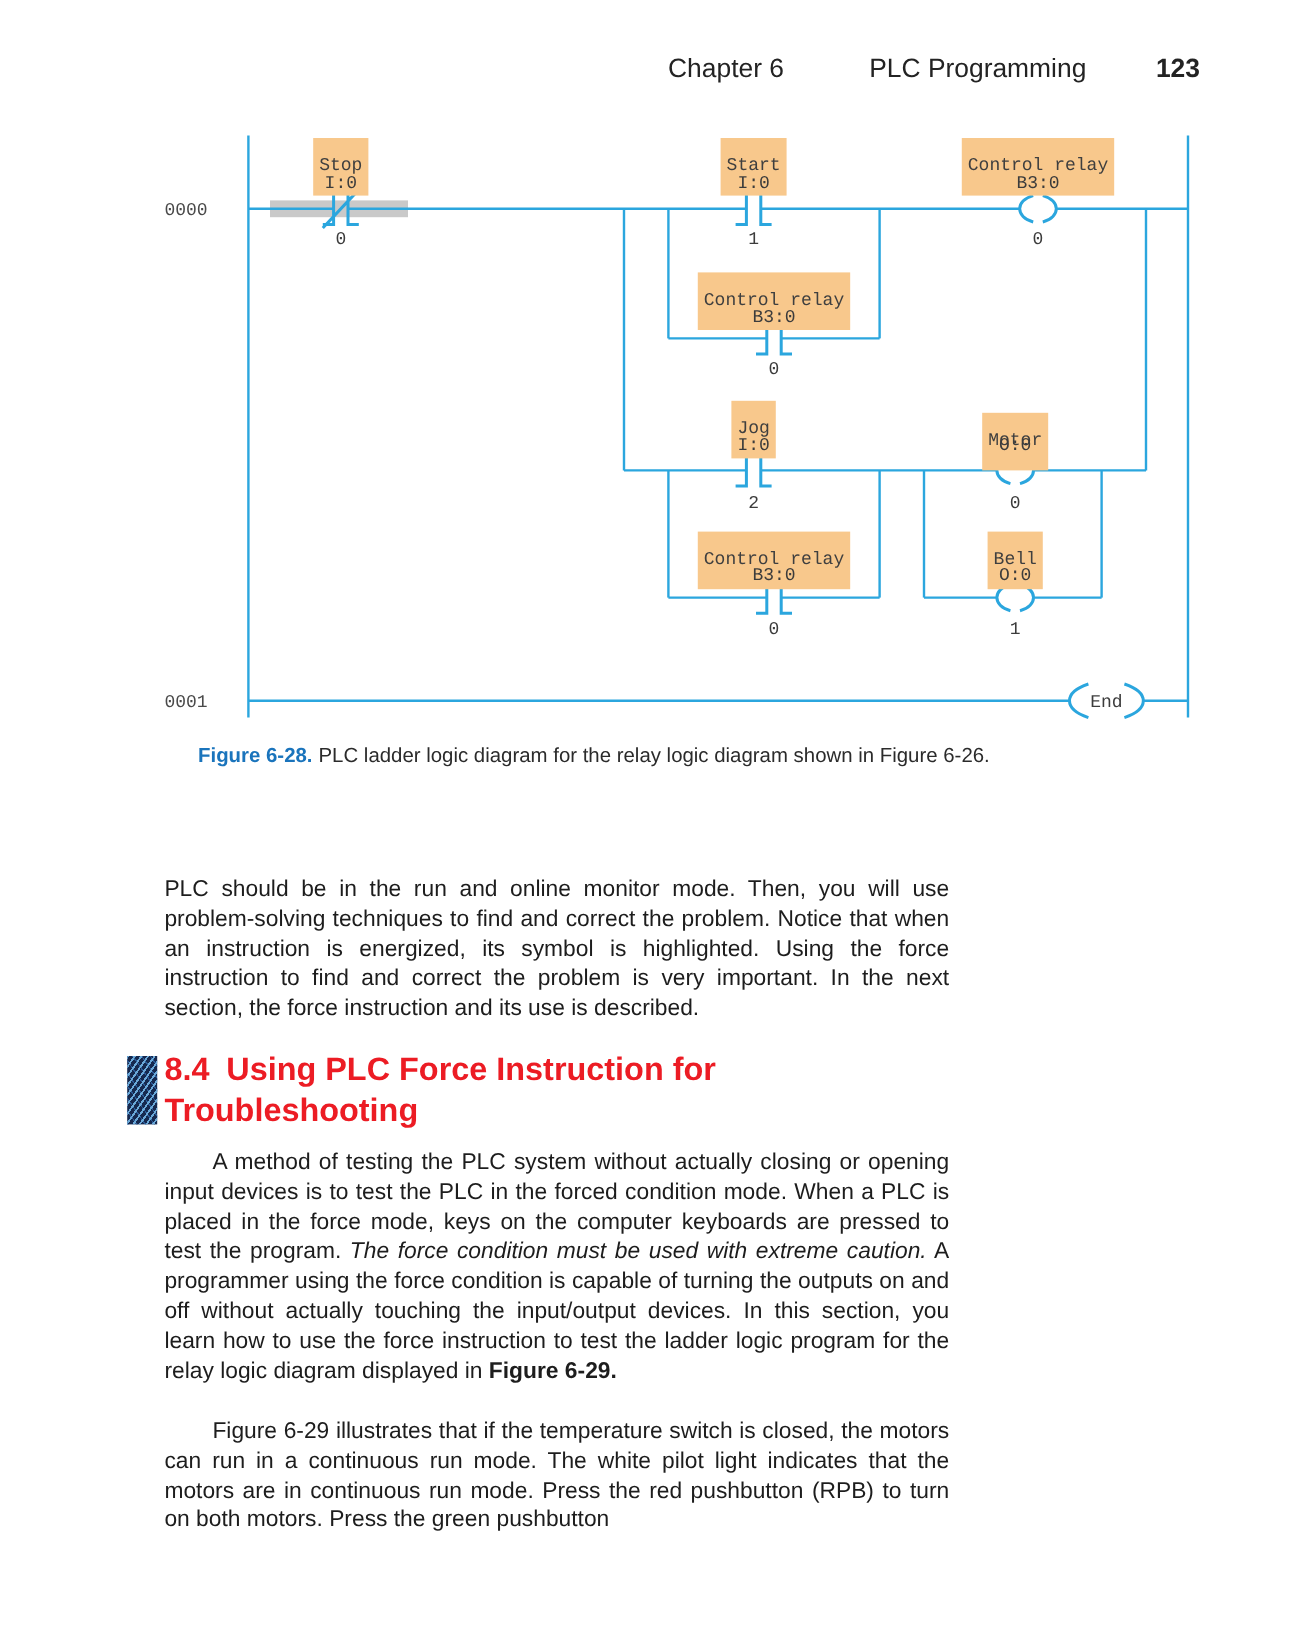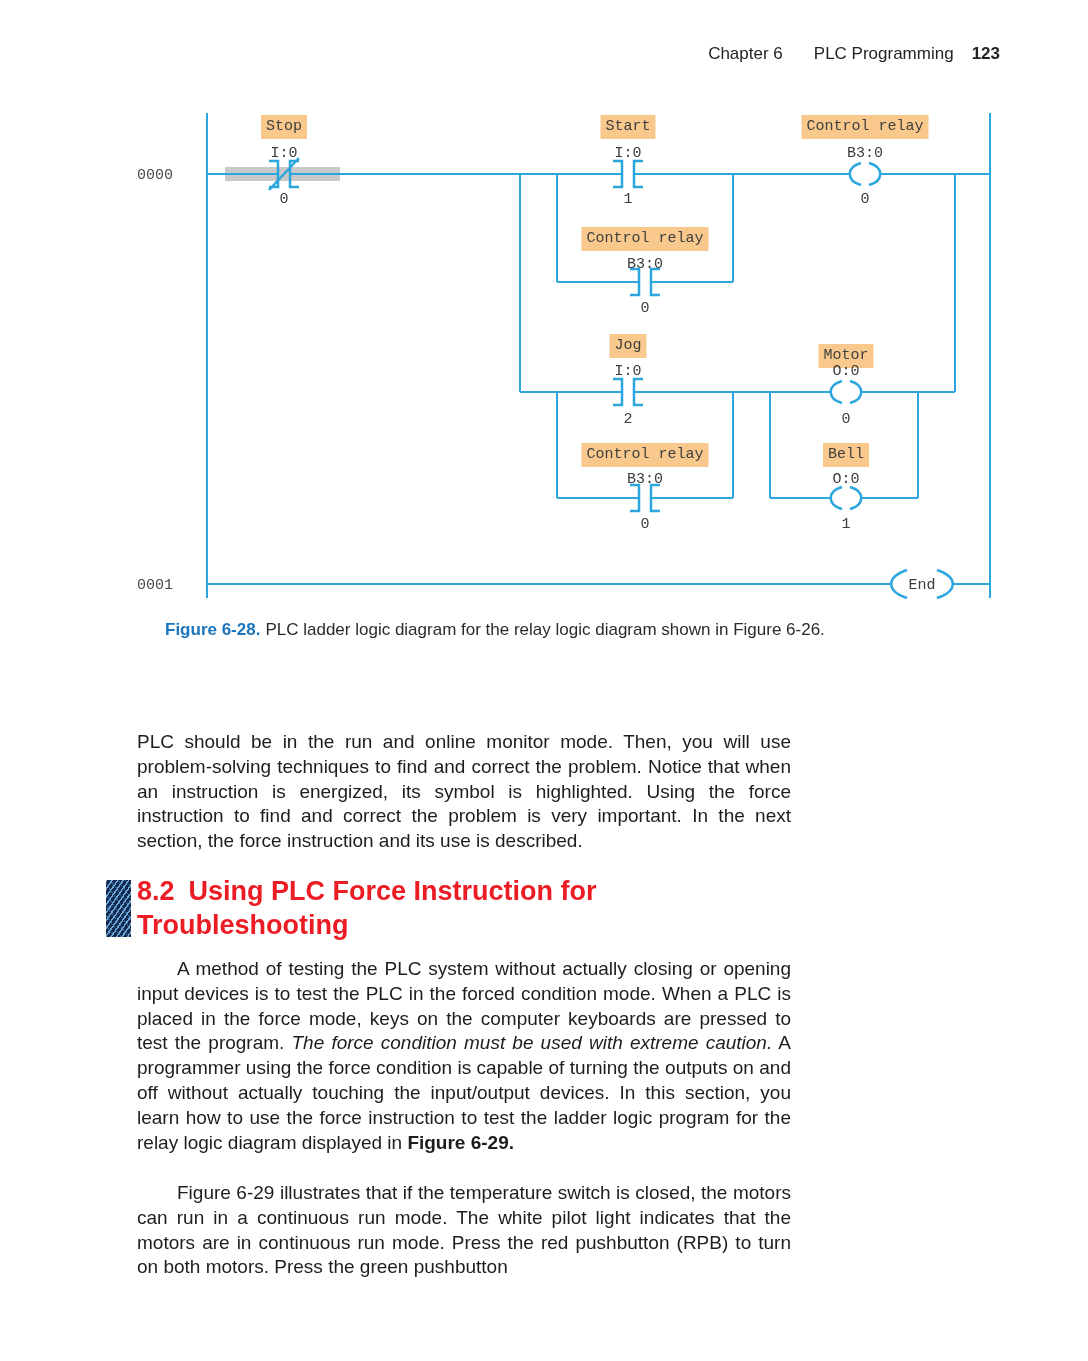--- a/index.html
+++ b/index.html
@@ -1,30 +1,30 @@
 <!DOCTYPE html>
 <html><head>
 <meta charset="utf-8">
 <style>
   html,body{margin:0;padding:0;background:#ffffff;}
   .page{position:relative;width:1088px;height:1361px;background:#fff;overflow:hidden;
         font-family:"Liberation Sans",sans-serif;}
 
   
-  .pagehead{position:absolute;top:44px;right:88px;font-size:17px;color:#232323;
-            display:flex;align-items:baseline;}
+  .pagehead{position:absolute;top:44px;right:88px;font-size:22px;color:#232323;
+            display:flex;align-items:baseline;gap:40px;}
   .pagehead .ph-title{margin-left:31px;}
   .pagehead .ph-num{margin-left:18px;font-weight:bold;}
 
   
   .ladder-svg{position:absolute;left:0;top:0;}
 
   
   .lbl{position:absolute;transform:translateX(-50%);background:#F8C88C;color:#3f3f3f;
-       font:15px/20px "Liberation Mono",monospace;padding:2px 5px;white-space:nowrap;}
+       font:15px/20px "Liberation Mono",monospace;padding:14px 5px;white-space:nowrap;}
   .addr,.bit{position:absolute;transform:translateX(-50%);color:#3c3c3c;
        font:15px/16px "Liberation Mono",monospace;white-space:nowrap;text-align:right;}
 
   
   .caption{position:absolute;left:137px;top:620px;width:880px;font-size:17px;color:#2b2b2b;}
   .caption .figlabel{color:#1A74BC;font-weight:bold;margin-right:5px;margin-left:28px;}
 
   
   .bodytext{position:absolute;left:137px;width:654px;font-family:Liberation Sans, sans-serif;
             font-size:19px;line-height:24.8px;color:#1d1d1d;text-align:justify;margin:0;}
@@ -133,21 +133,21 @@
   <div class="caption">
     <span class="figlabel">Figure 6-28.</span><span>PLC ladder logic diagram for the relay logic diagram shown in Figure 6-26.</span>
   </div>
 
   <p class="bodytext" style="top:730px">
     <span>PLC should be in the run and online monitor mode. Then, you will use problem-solving techniques to find and correct the problem. Notice that when an instruction is energized, its symbol is highlighted. Using the force instruction to find and correct the problem is very important. In the next section, the force instruction and its use is described.</span>
   </p>
 
   <div class="h-icon"></div>
   <div class="s-head">
-    <div><span class="s-num">8.2</span><span>Using PLC Force Instruction for</span></div>
+    <div><span class="s-num">8.4</span><span>Using PLC Force Instruction for</span></div>
     <div>Troubleshooting</div>
   </div>
 
   <p class="bodytext indent" style="top:957px">
     <span>A method of testing the PLC system without actually closing or opening input devices is to test the PLC in the forced condition mode. When a PLC is placed in the force mode, keys on the computer keyboards are pressed to test the program. </span><em>The force condition must be used with extreme caution.</em><span> A programmer using the force condition is capable of turning the outputs on and off without actually touching the input/output devices. In this section, you learn how to use the force instruction to test the ladder logic program for the relay logic diagram displayed in </span><strong>Figure 6-29.</strong>
   </p>
 
   <p class="bodytext indent" style="top:1181px">
     <span>Figure 6-29 illustrates that if the temperature switch is closed, the motors can run in a continuous run mode. The white pilot light indicates that the motors are in continuous run mode. Press the red pushbutton (RPB) to turn on both motors. Press the green pushbutton</span>
   </p>

